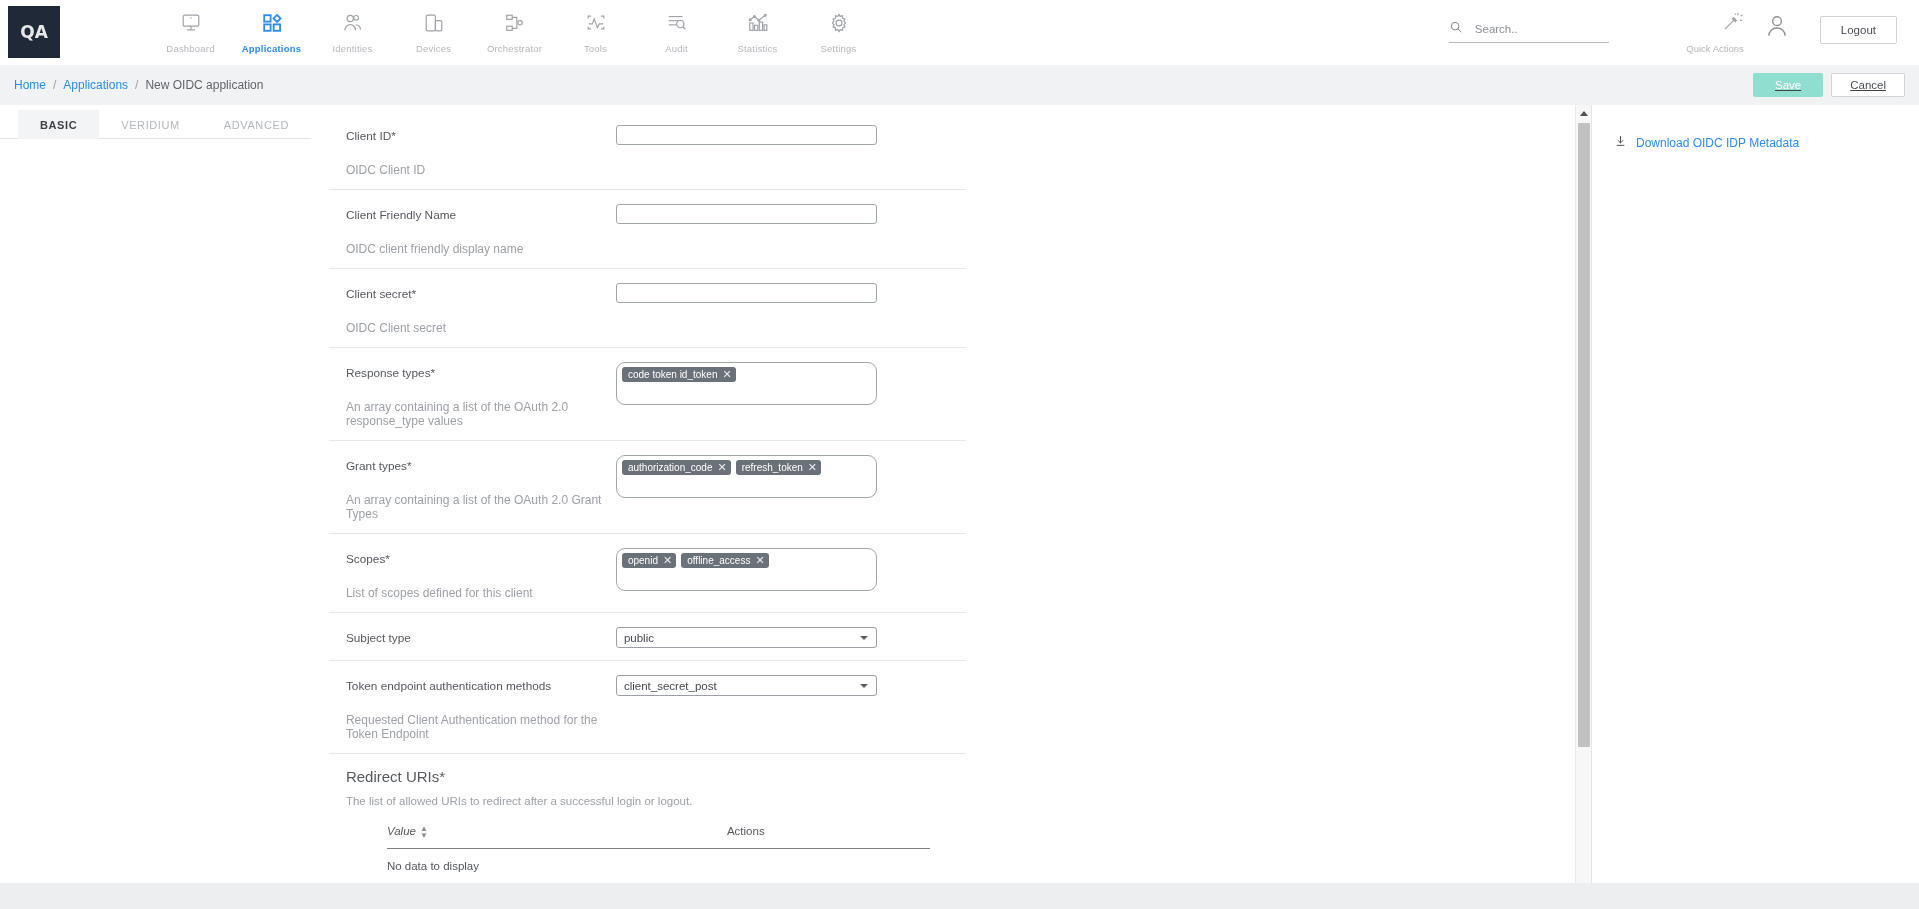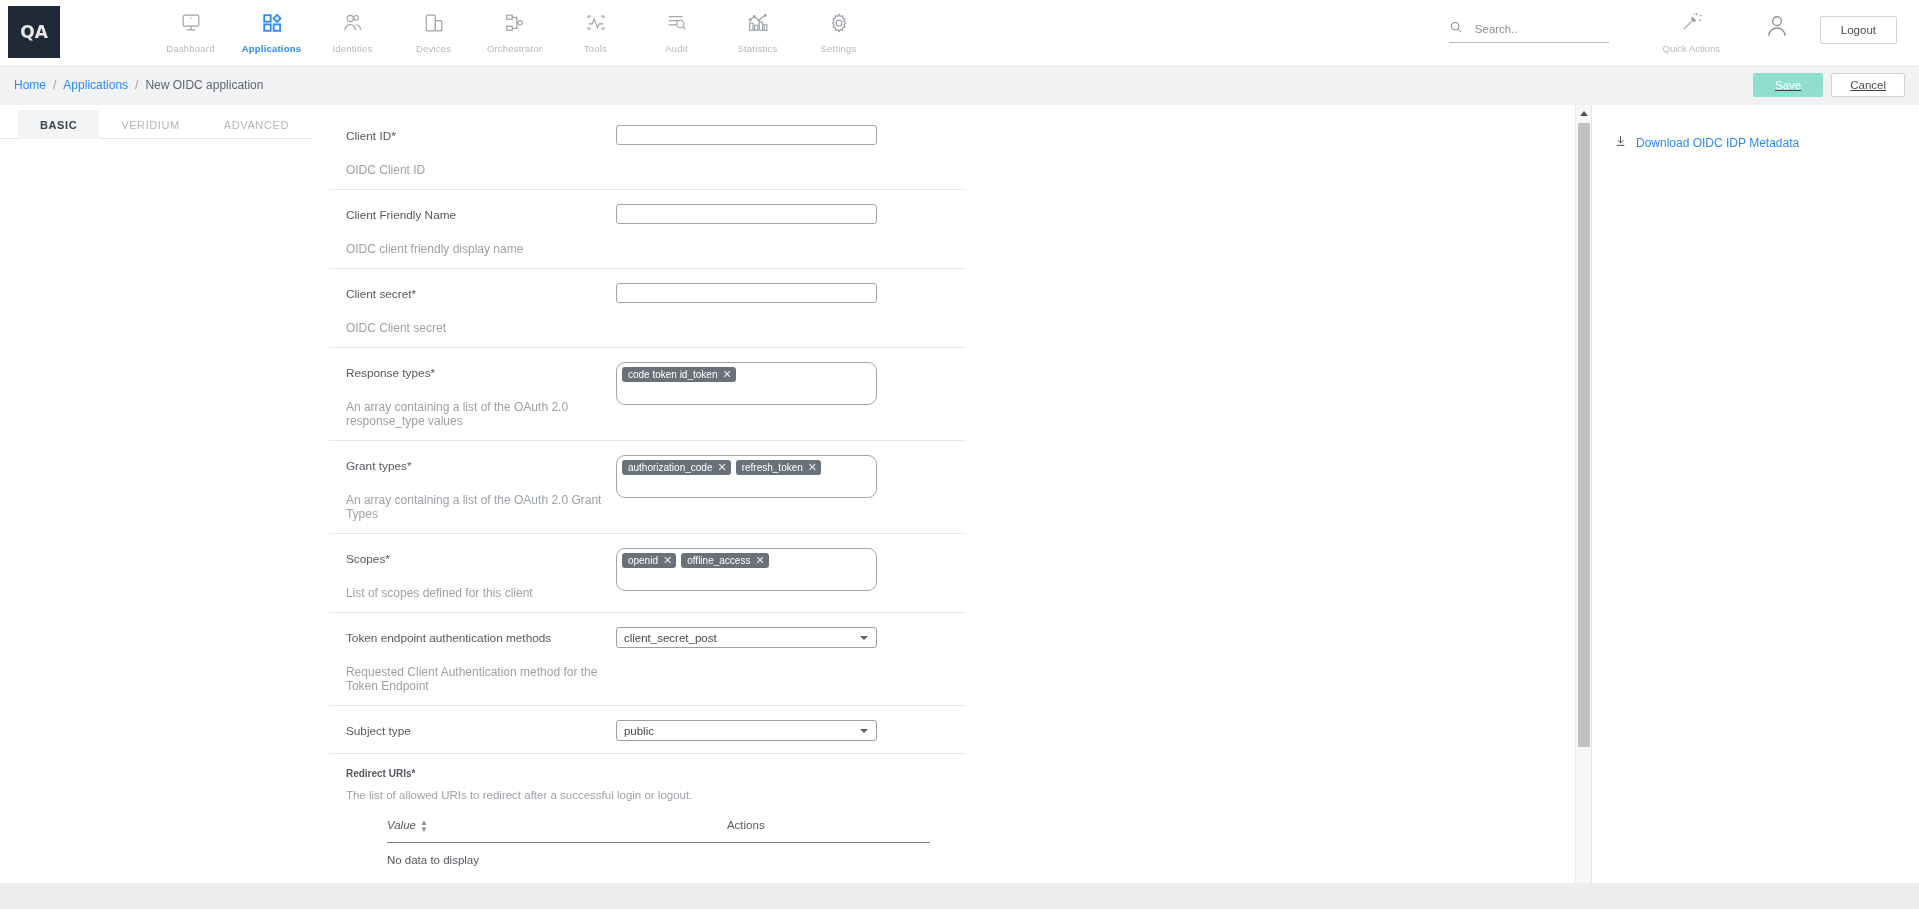--- a/index.html
+++ b/index.html
@@ -76,21 +76,21 @@
   .search-input {
     border: none; outline: none; background: transparent;
     font-family: "Liberation Sans", sans-serif;
     font-size: 11.5px; color: #7a7f85;
     width: 120px;
   }
   .search-input::placeholder { color: #8b9096; }
 
   .quickactions {
     width: 105px;
-    display: flex; flex-direction: column; align-items: center;
+    display: flex; flex-direction: column; align-items: flex-end;
     margin-left: 30px; margin-top: 0px;
     cursor: pointer;
   }
   .quickactions .lbl { font-size: 9.5px; color: #b4b8bd; margin-top: 6px; }
 
   .avatar-btn { margin-left: 20px; margin-top: 3px; cursor: pointer; }
 
   .logout-btn {
     margin-left: 30px; margin-top: 6px;
     border: 1px solid #cfd3d7;
@@ -261,21 +261,21 @@
     transform: translateY(-50%);
     width: 0; height: 0;
     border-left: 4px solid transparent;
     border-right: 4px solid transparent;
     border-top: 4px solid #5b6066;
   }
 
   
   .urirow { display: block; padding: 14px 0 10px 0; border-bottom: none; }
   .uri-head { padding-left: 17px; }
-  .uri-title { font-size: 10px; color: #55595f; font-weight: bold; }
+  .uri-title { font-size: 15px; color: #55595f; }
   .uri-sub { font-size: 11.5px; color: #9da2a8; margin-top: 10px; }
   .uritable { margin-left: 58px; margin-top: 18px; width: 543px; }
   .uri-th {
     display: flex;
     font-size: 11.5px; color: #55595f;
     padding-bottom: 9px;
     border-bottom: 1px solid #7c8186;
   }
   .uri-th .c1 { width: 340px; display: flex; align-items: flex-start; gap: 4px; font-style: italic; }
   .sortic { display:inline-block; font-size: 8px; color:#8a8f95; line-height: 7px; }
@@ -615,38 +615,38 @@
               <span class="chip">
                 <span>offline_access</span>
                 <span class="x">✕</span>
               </span>
             </div>
           </div>
         </div>
 
         <div class="frow">
           <div class="flabels">
+            <div class="flabel">Subject type</div>
+          </div>
+          <div class="fctl">
+            <div class="selectbox">
+              <span>public</span>
+              <span class="caret"></span>
+            </div>
+          </div>
+        </div>
+
+        <div class="frow">
+          <div class="flabels">
             <div class="flabel">Token endpoint authentication methods</div>
             <div class="fhelp">Requested Client Authentication method for the Token Endpoint</div>
           </div>
           <div class="fctl">
             <div class="selectbox">
               <span>client_secret_post</span>
-              <span class="caret"></span>
-            </div>
-          </div>
-        </div>
-
-        <div class="frow">
-          <div class="flabels">
-            <div class="flabel">Subject type</div>
-          </div>
-          <div class="fctl">
-            <div class="selectbox">
-              <span>public</span>
               <span class="caret"></span>
             </div>
           </div>
         </div>
 
         <div class="urirow">
           <div class="uri-head">
             <div class="uri-title">Redirect URIs*</div>
             <div class="uri-sub">The list of allowed URIs to redirect after a successful login or logout.</div>
           </div>

